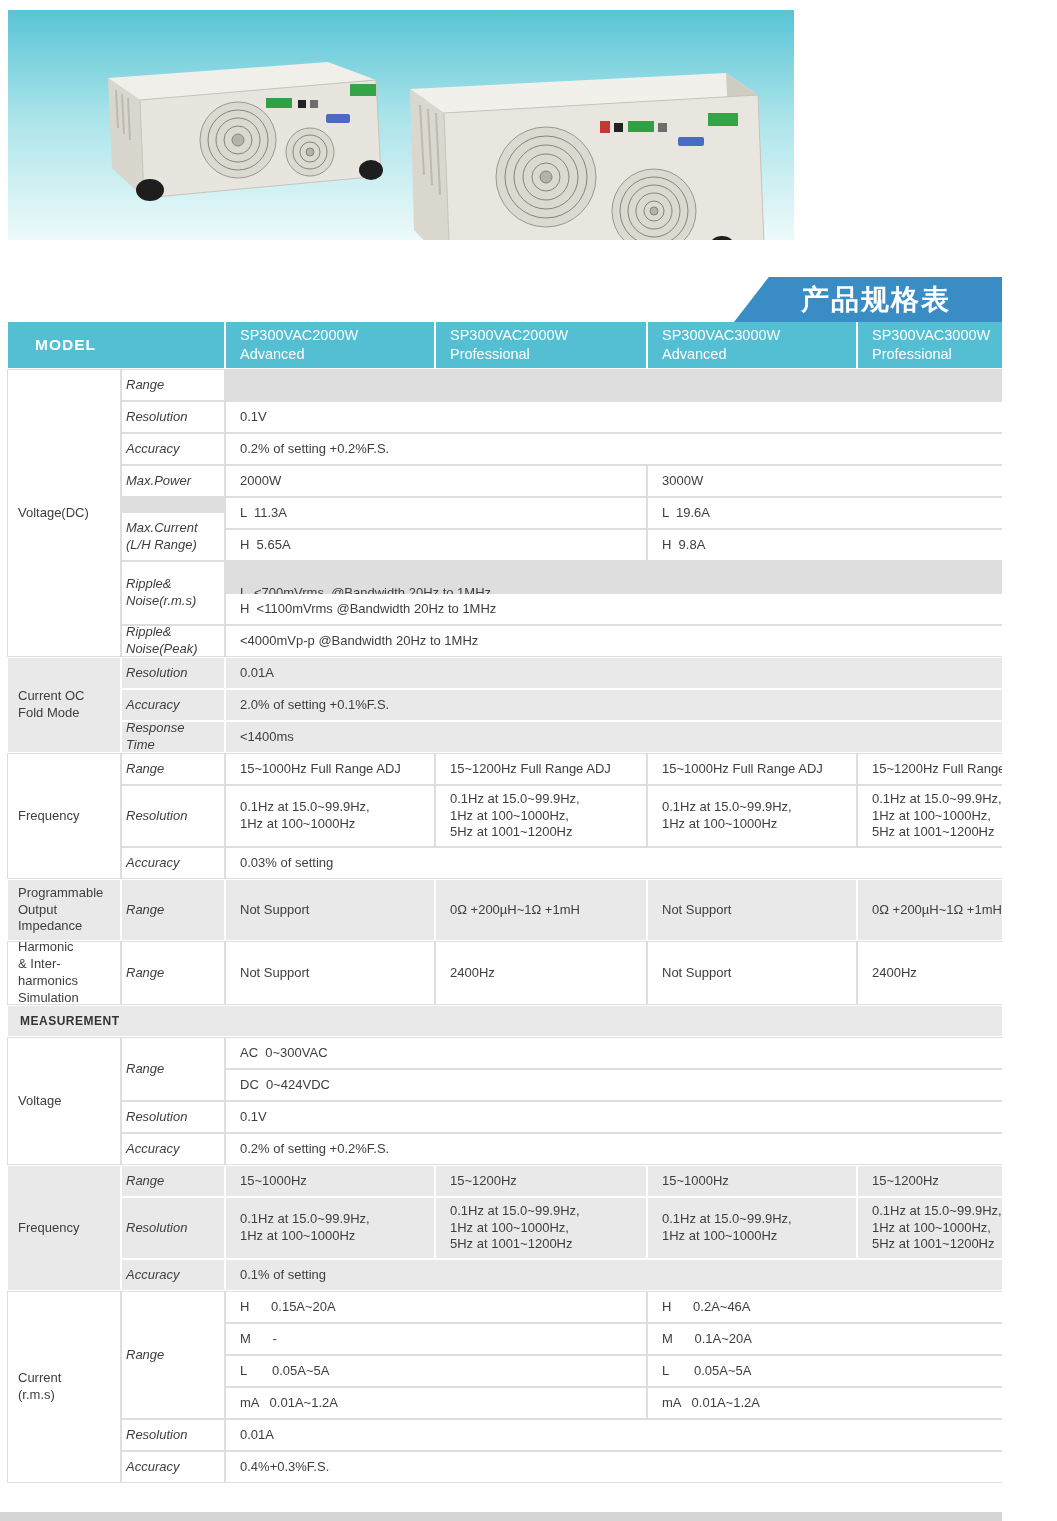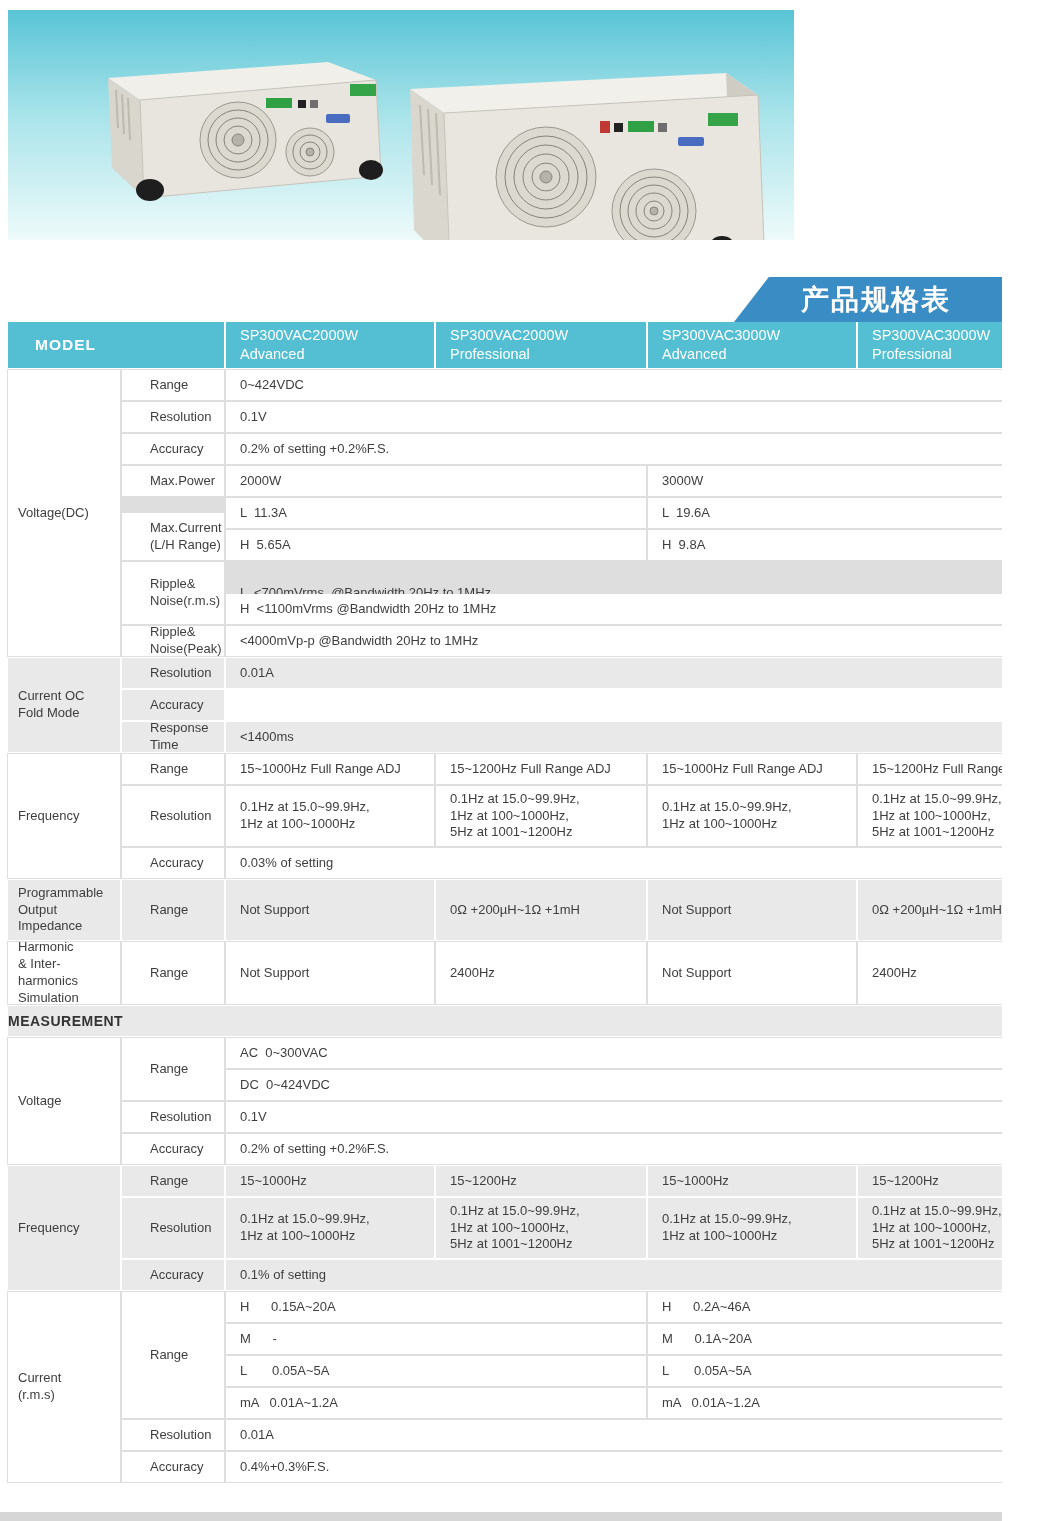--- a/index.html
+++ b/index.html
@@ -30,25 +30,25 @@
   .section{
     display:grid;grid-template-columns:112px 102px 208px 210px 208px 196px;gap:2px;
     margin-top:2px;
   }
   .section.white{background:#dedede;box-shadow:0 0 0 1px #dedede;}
   .section.gray{background:#ffffff;}
   .section.white .cell{background:#ffffff;}
   .section.gray .cell{background:#e9e9e9;}
   .cell{display:flex;align-items:center;font-size:13px;line-height:1.3;}
   .cell.cat{padding-left:10px;white-space:pre-line;}
-  .cell.lab{padding-left:28px;white-space:pre-line;}
+  .cell.lab{padding-left:4px;white-space:pre-line;font-style:italic;}
   .cell.val{padding-left:14px;white-space:pre-wrap;}
   .measure-band{
     margin-top:2px;height:30px;background:#e9e9e9;display:flex;align-items:center;
-    padding-left:0;font-size:14px;font-weight:bold;color:#333;letter-spacing:.5px;
+    padding-left:12px;font-size:12px;font-weight:bold;color:#333;letter-spacing:.5px;
   }
   
   .right-line{position:absolute;left:1052px;top:277px;width:2px;height:1236px;background:#b9b9b9;}
   .bottom-bar{position:absolute;left:0;bottom:0;width:100%;height:9px;background:#d6d6d6;}
 </style>
 </head>
 <body>
 
 <div class="page">
 
@@ -141,21 +141,20 @@
 Professional</div>
       <div class="hcell">SP300VAC3000W
 Advanced</div>
       <div class="hcell">SP300VAC3000W
 Professional</div>
     </div>
     <div>
         <div class="section white" style="grid-template-rows: 30px 30px 30px 30px 30px 30px 30px 30px 30px;">
           <div class="cell cat" style="grid-area: 1 / 1 / 10;">Voltage(DC)</div>
           <div class="cell lab" style="grid-area: 1 / 2 / 2;">Range</div>
-          <div class="cell val" style="grid-area: 1 / 3 / auto / 7;">0~424VDC</div>
           <div class="cell lab" style="grid-area: 2 / 2 / 3;">Resolution</div>
           <div class="cell val" style="grid-area: 2 / 3 / auto / 7;">0.1V</div>
           <div class="cell lab" style="grid-area: 3 / 2 / 4;">Accuracy</div>
           <div class="cell val" style="grid-area: 3 / 3 / auto / 7;">0.2% of setting +0.2%F.S.</div>
           <div class="cell lab" style="grid-area: 4 / 2 / 5;">Max.Power</div>
           <div class="cell val" style="grid-area: 4 / 3 / auto / 5;">2000W</div>
           <div class="cell val" style="grid-area: 4 / 5 / auto / 7;">3000W</div>
           <div class="cell lab" style="grid-area: 5 / 2 / 7; margin-top: 15px;">Max.Current
 (L/H Range)</div>
           <div class="cell val" style="grid-area: 5 / 3 / auto / 5;">L  11.3A</div>
@@ -169,20 +168,21 @@
           <div class="cell lab" style="grid-area: 9 / 2 / 10;">Ripple&amp;
 Noise(Peak)</div>
           <div class="cell val" style="grid-area: 9 / 3 / auto / 7;">&lt;4000mVp-p @Bandwidth 20Hz to 1MHz</div>
         </div>
         <div class="section gray" style="grid-template-rows: 30px 30px 30px;">
           <div class="cell cat" style="grid-area: 1 / 1 / 4;">Current OC
 Fold Mode</div>
           <div class="cell lab" style="grid-area: 1 / 2 / 2;">Resolution</div>
           <div class="cell val" style="grid-area: 1 / 3 / auto / 7;">0.01A</div>
           <div class="cell lab" style="grid-area: 2 / 2 / 3;">Accuracy</div>
+          <div class="cell val" style="grid-area: 2 / 3 / auto / 7;">2.0% of setting +0.1%F.S.</div>
           <div class="cell lab" style="grid-area: 3 / 2 / 4;">Response
 Time</div>
           <div class="cell val" style="grid-area: 3 / 3 / auto / 7;">&lt;1400ms</div>
         </div>
         <div class="section white" style="grid-template-rows: 30px 60px 30px;">
           <div class="cell cat" style="grid-area: 1 / 1 / 4;">Frequency</div>
           <div class="cell lab" style="grid-area: 1 / 2 / 2;">Range</div>
           <div class="cell val" style="grid-area: 1 / 3 / auto / 4;">15~1000Hz Full Range ADJ</div>
           <div class="cell val" style="grid-area: 1 / 4 / auto / 5;">15~1200Hz Full Range ADJ</div>
           <div class="cell val" style="grid-area: 1 / 5 / auto / 6;">15~1000Hz Full Range ADJ</div>

